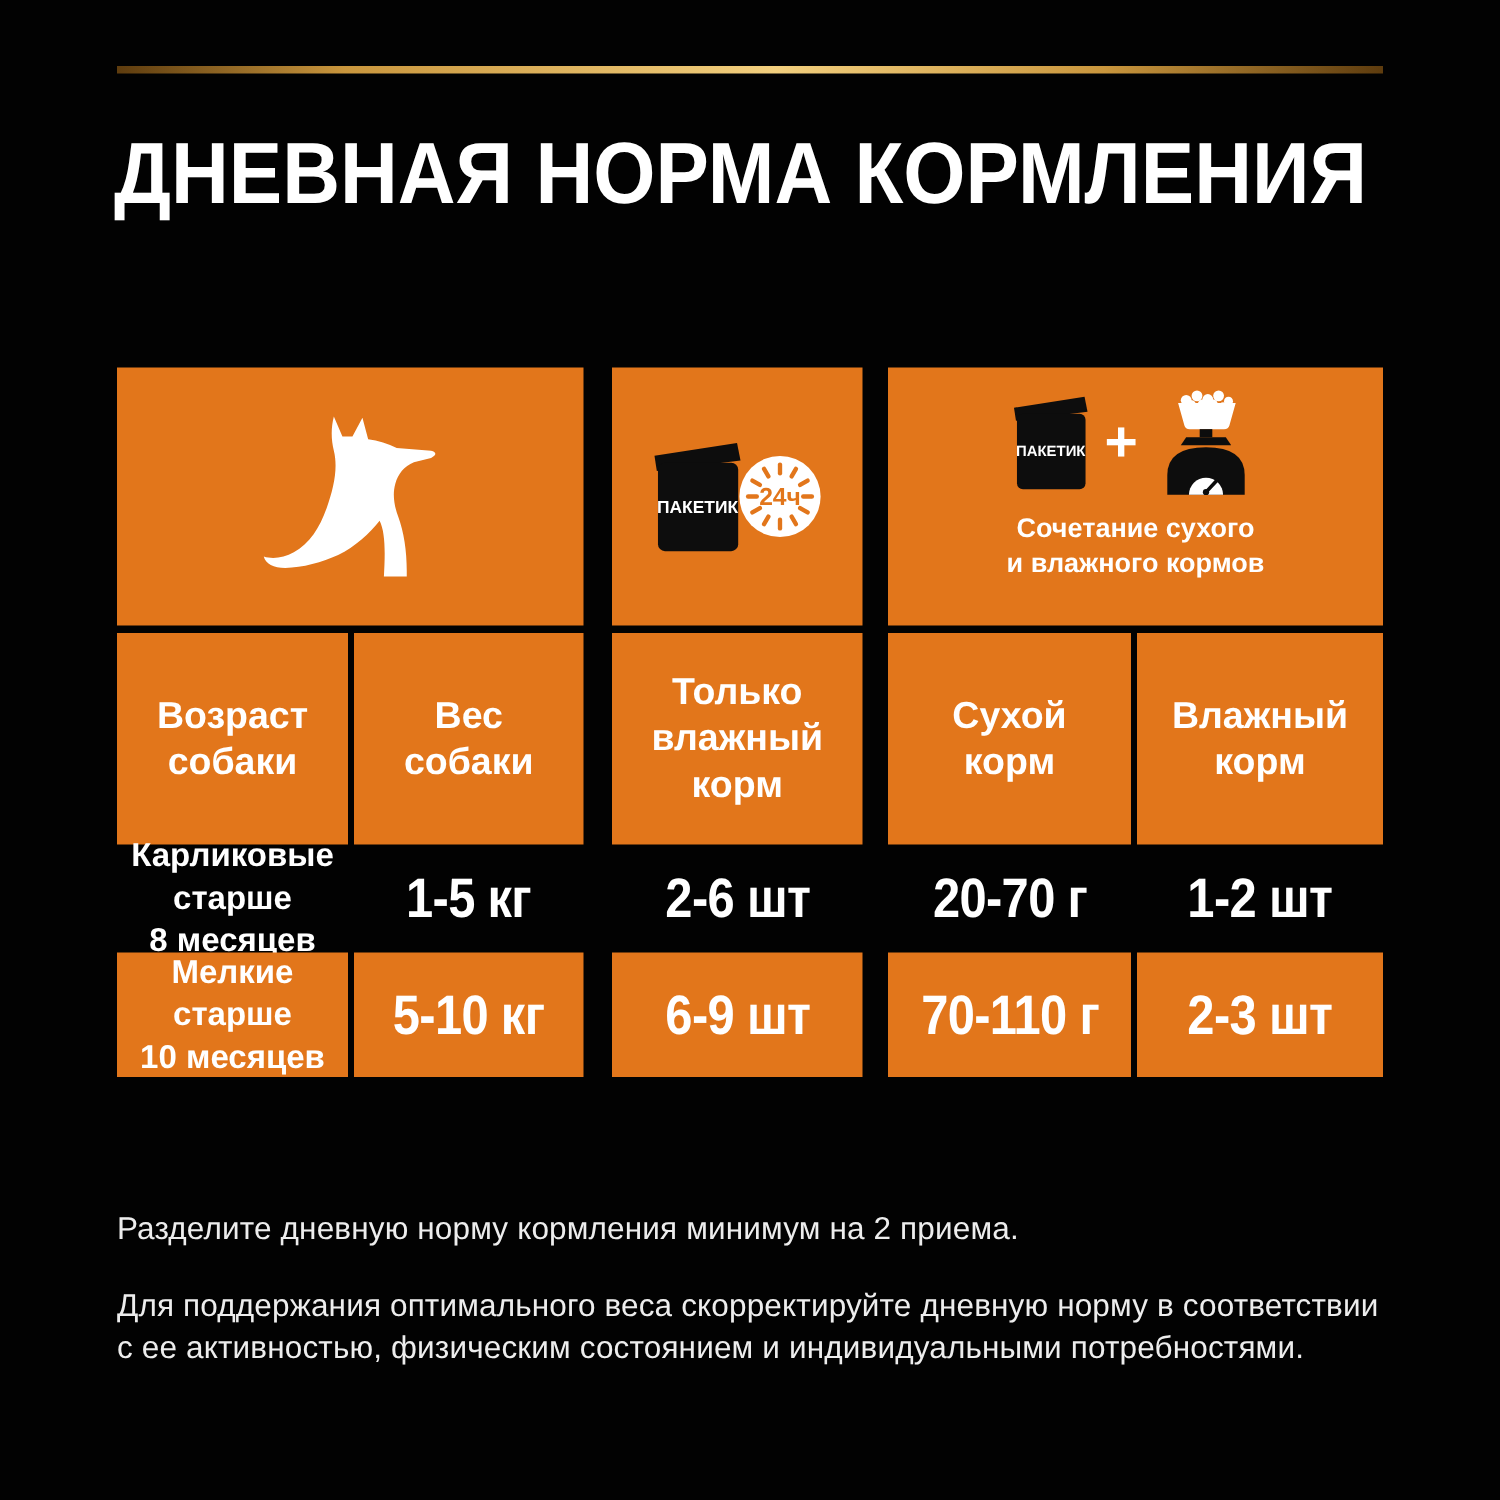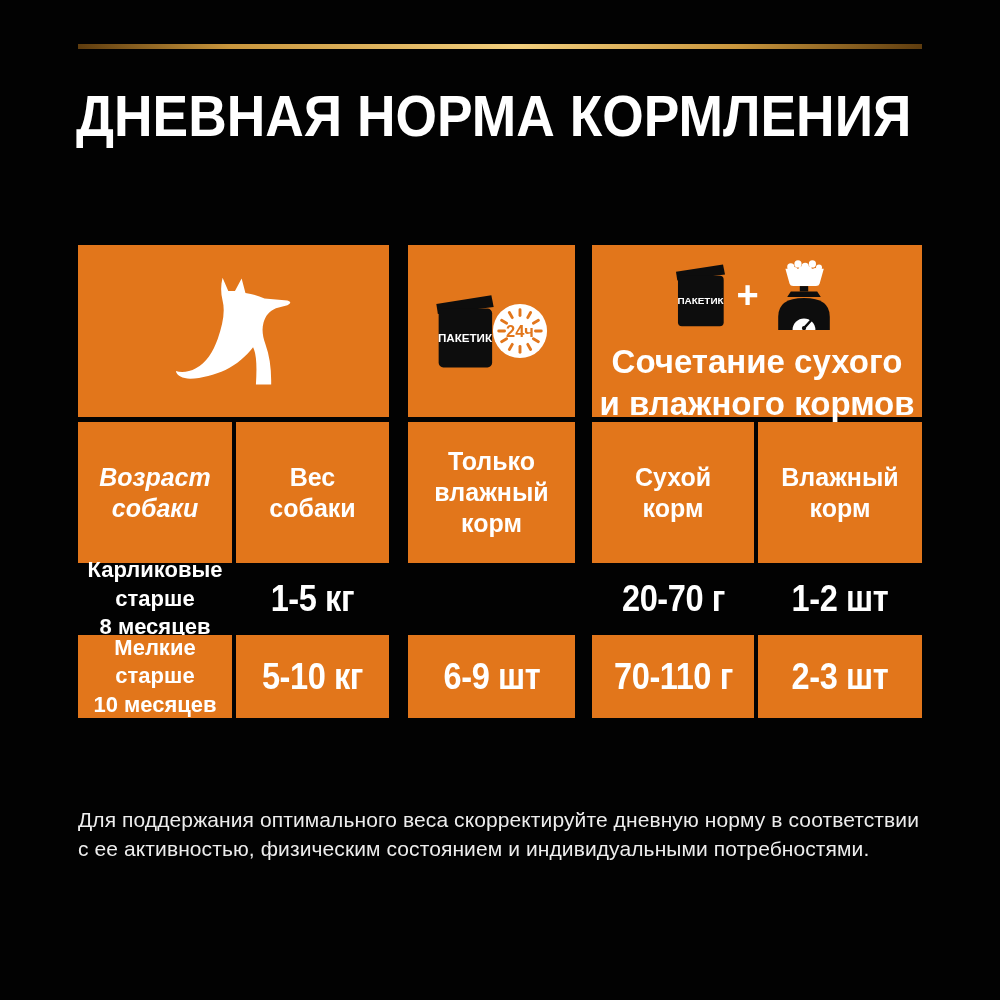--- a/index.html
+++ b/index.html
@@ -46,39 +46,39 @@
   .hdr{font-size:25px;font-weight:700;line-height:1.24;}
   .age{font-size:22px;font-weight:700;line-height:1.3;}
   .num{
     display:inline-block;font-size:37px;font-weight:700;letter-spacing:-0.5px;
     transform:scaleX(0.88);transform-origin:center;white-space:nowrap;
   }
   
   .c-dog{grid-column:1/4;grid-row:1;}
   .c-wetonly-icon{grid-column:5;grid-row:1;}
   .c-combo{grid-column:7/10;grid-row:1;flex-direction:column;justify-content:flex-start;padding-top:14px;box-sizing:border-box;}
-  .h1{grid-column:1;grid-row:3;font-style:italic;}
+  .h1{grid-column:1;grid-row:3;}
   .h2{grid-column:3;grid-row:3;}
   .h3{grid-column:5;grid-row:3;}
   .h4{grid-column:7;grid-row:3;}
   .h5{grid-column:9;grid-row:3;}
   .r1c1{grid-column:1;grid-row:4;}
   .r1c2{grid-column:3;grid-row:4;}
   .r1c3{grid-column:5;grid-row:4;}
   .r1c4{grid-column:7;grid-row:4;}
   .r1c5{grid-column:9;grid-row:4;}
   .r2c1{grid-column:1;grid-row:5;text-align:center;}
   .r2c2{grid-column:3;grid-row:5;}
   .r2c3{grid-column:5;grid-row:5;}
   .r2c4{grid-column:7;grid-row:5;}
   .r2c5{grid-column:9;grid-row:5;}
   .icon-pair{display:flex;align-items:center;justify-content:center;}
   .combo-row{display:flex;align-items:center;justify-content:center;gap:9px;}
   .plus{font-size:38px;font-weight:700;color:var(--text_white);line-height:1;}
-  .combo-caption{margin-top:11px;font-size:33px;font-weight:700;line-height:1.28;}
+  .combo-caption{margin-top:11px;font-size:18px;font-weight:700;line-height:1.28;}
   .ink{fill:var(--icon_black);}
   .paper{fill:#FFFFFF;}
   .tick{stroke:var(--orange);stroke-width:3;stroke-linecap:round;}
   .needle{stroke:var(--icon_black);stroke-width:4;stroke-linecap:round;fill:none;}
   .notes{position:absolute;left:78px;top:806px;width:854px;}
   .notes p{
     margin:0 0 22px 0;color:var(--note_white);
     font-size:21px;line-height:1.36;letter-spacing:0.1px;
   }
 </style>
@@ -188,20 +188,23 @@
     </div>
 
     <div class="cell r1c1">
       <span class="age pre">Карликовые
 старше
 8 месяцев</span>
     </div>
     <div class="cell r1c2">
       <span class="num">1-5 кг</span>
     </div>
+    <div class="cell r1c3">
+      <span class="num">2-6 шт</span>
+    </div>
     <div class="cell r1c4">
       <span class="num">20-70 г</span>
     </div>
     <div class="cell r1c5">
       <span class="num">1-2 шт</span>
     </div>
 
     <div class="cell orange-bg r2c1">
       <span class="age pre">Мелкие
 старше
@@ -216,16 +219,17 @@
     <div class="cell orange-bg r2c4">
       <span class="num">70-110 г</span>
     </div>
     <div class="cell orange-bg r2c5">
       <span class="num">2-3 шт</span>
     </div>
 
   </div>
 
   <div class="notes">
+    <p>Разделите дневную норму кормления минимум на 2 приема.</p>
     <p>Для поддержания оптимального веса скорректируйте дневную норму в соответствии с ее активностью, физическим состоянием и индивидуальными потребностями.</p>
   </div>
 
 </div>
 
 </body></html>

